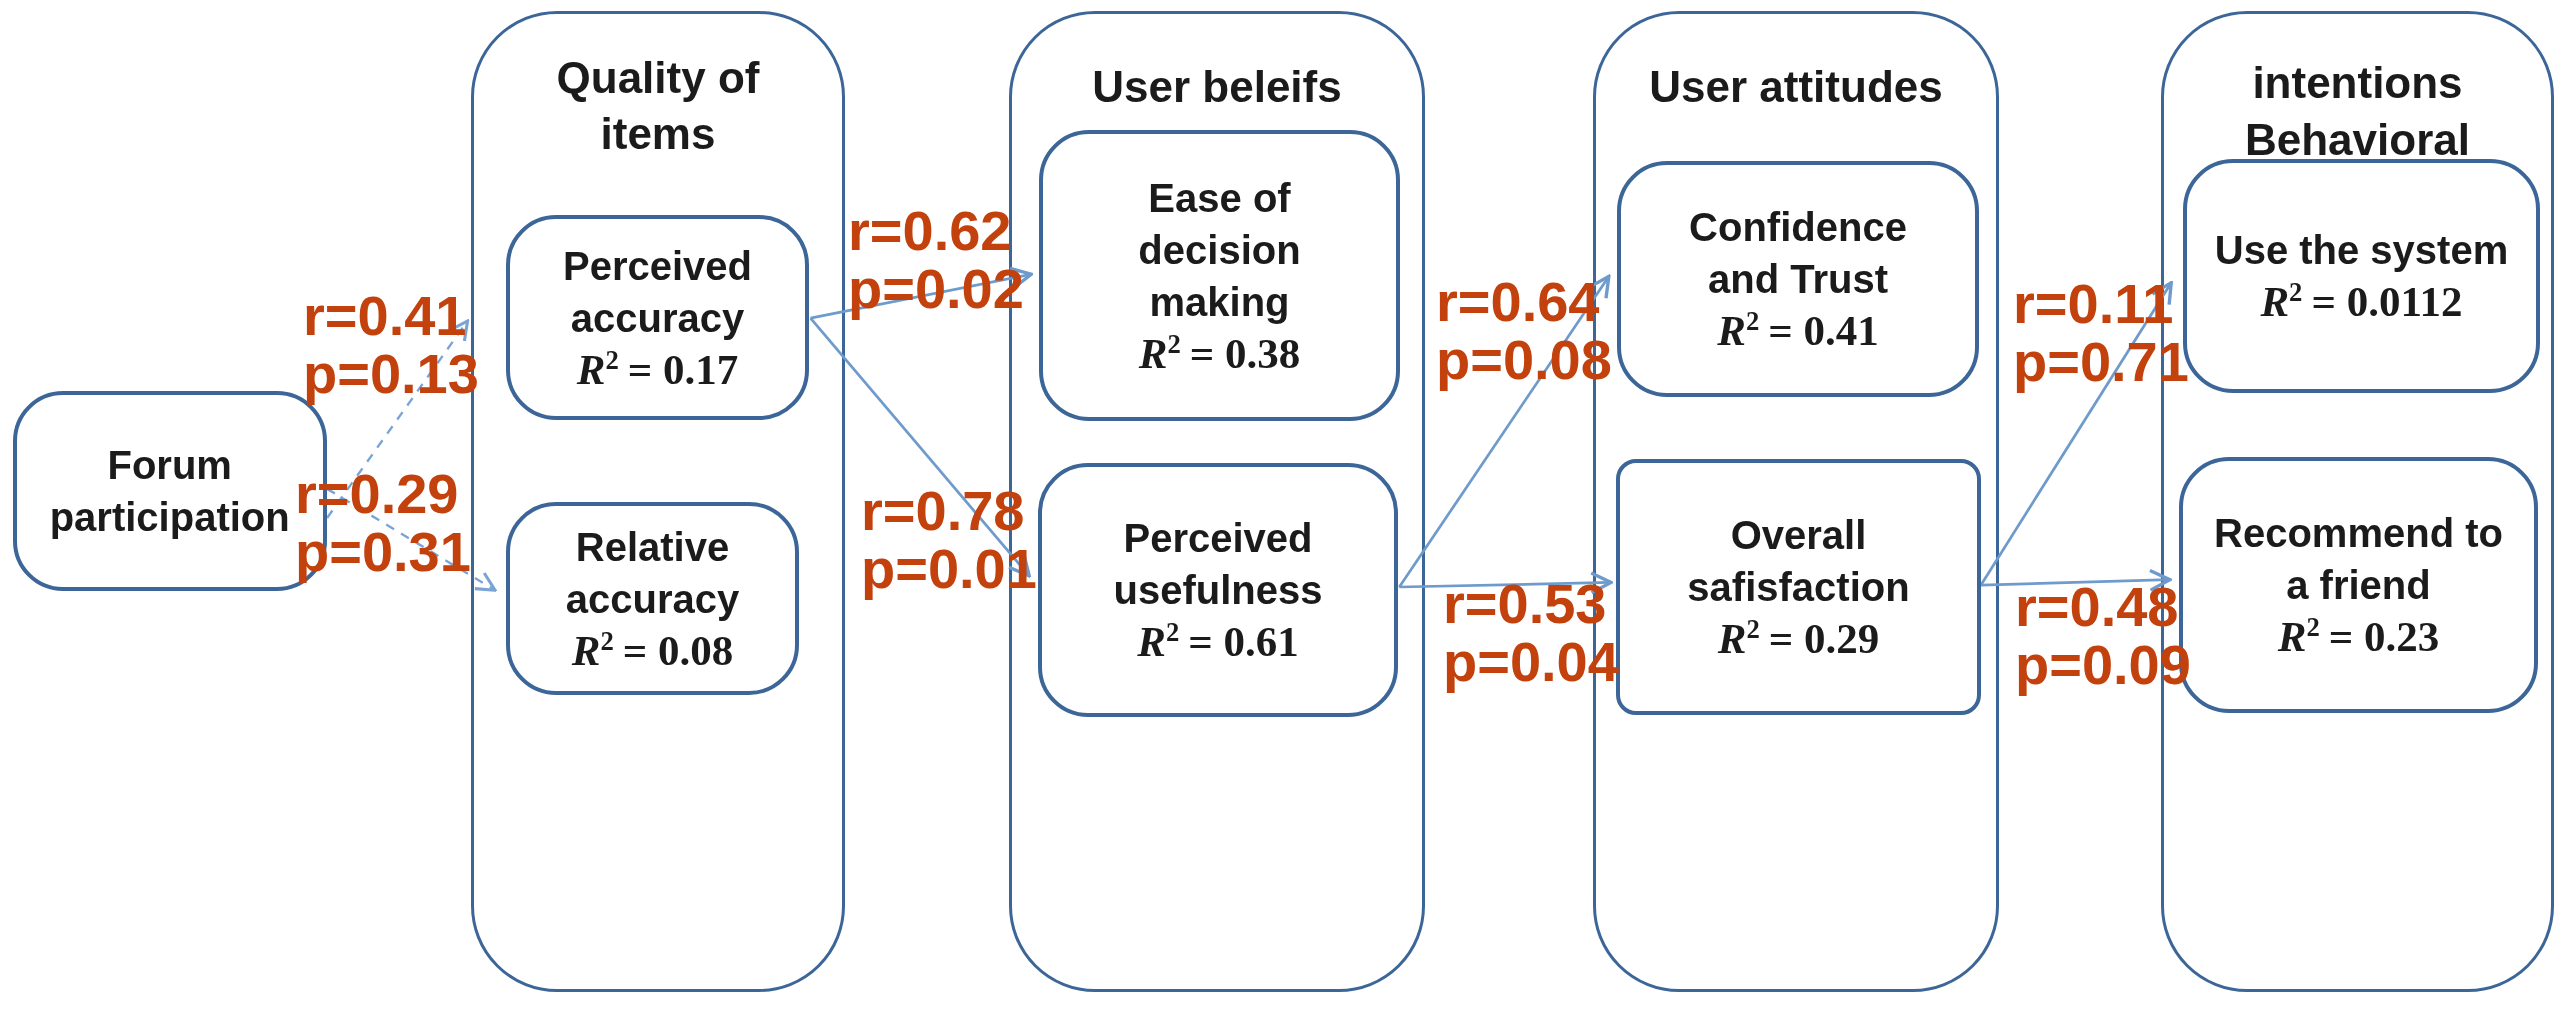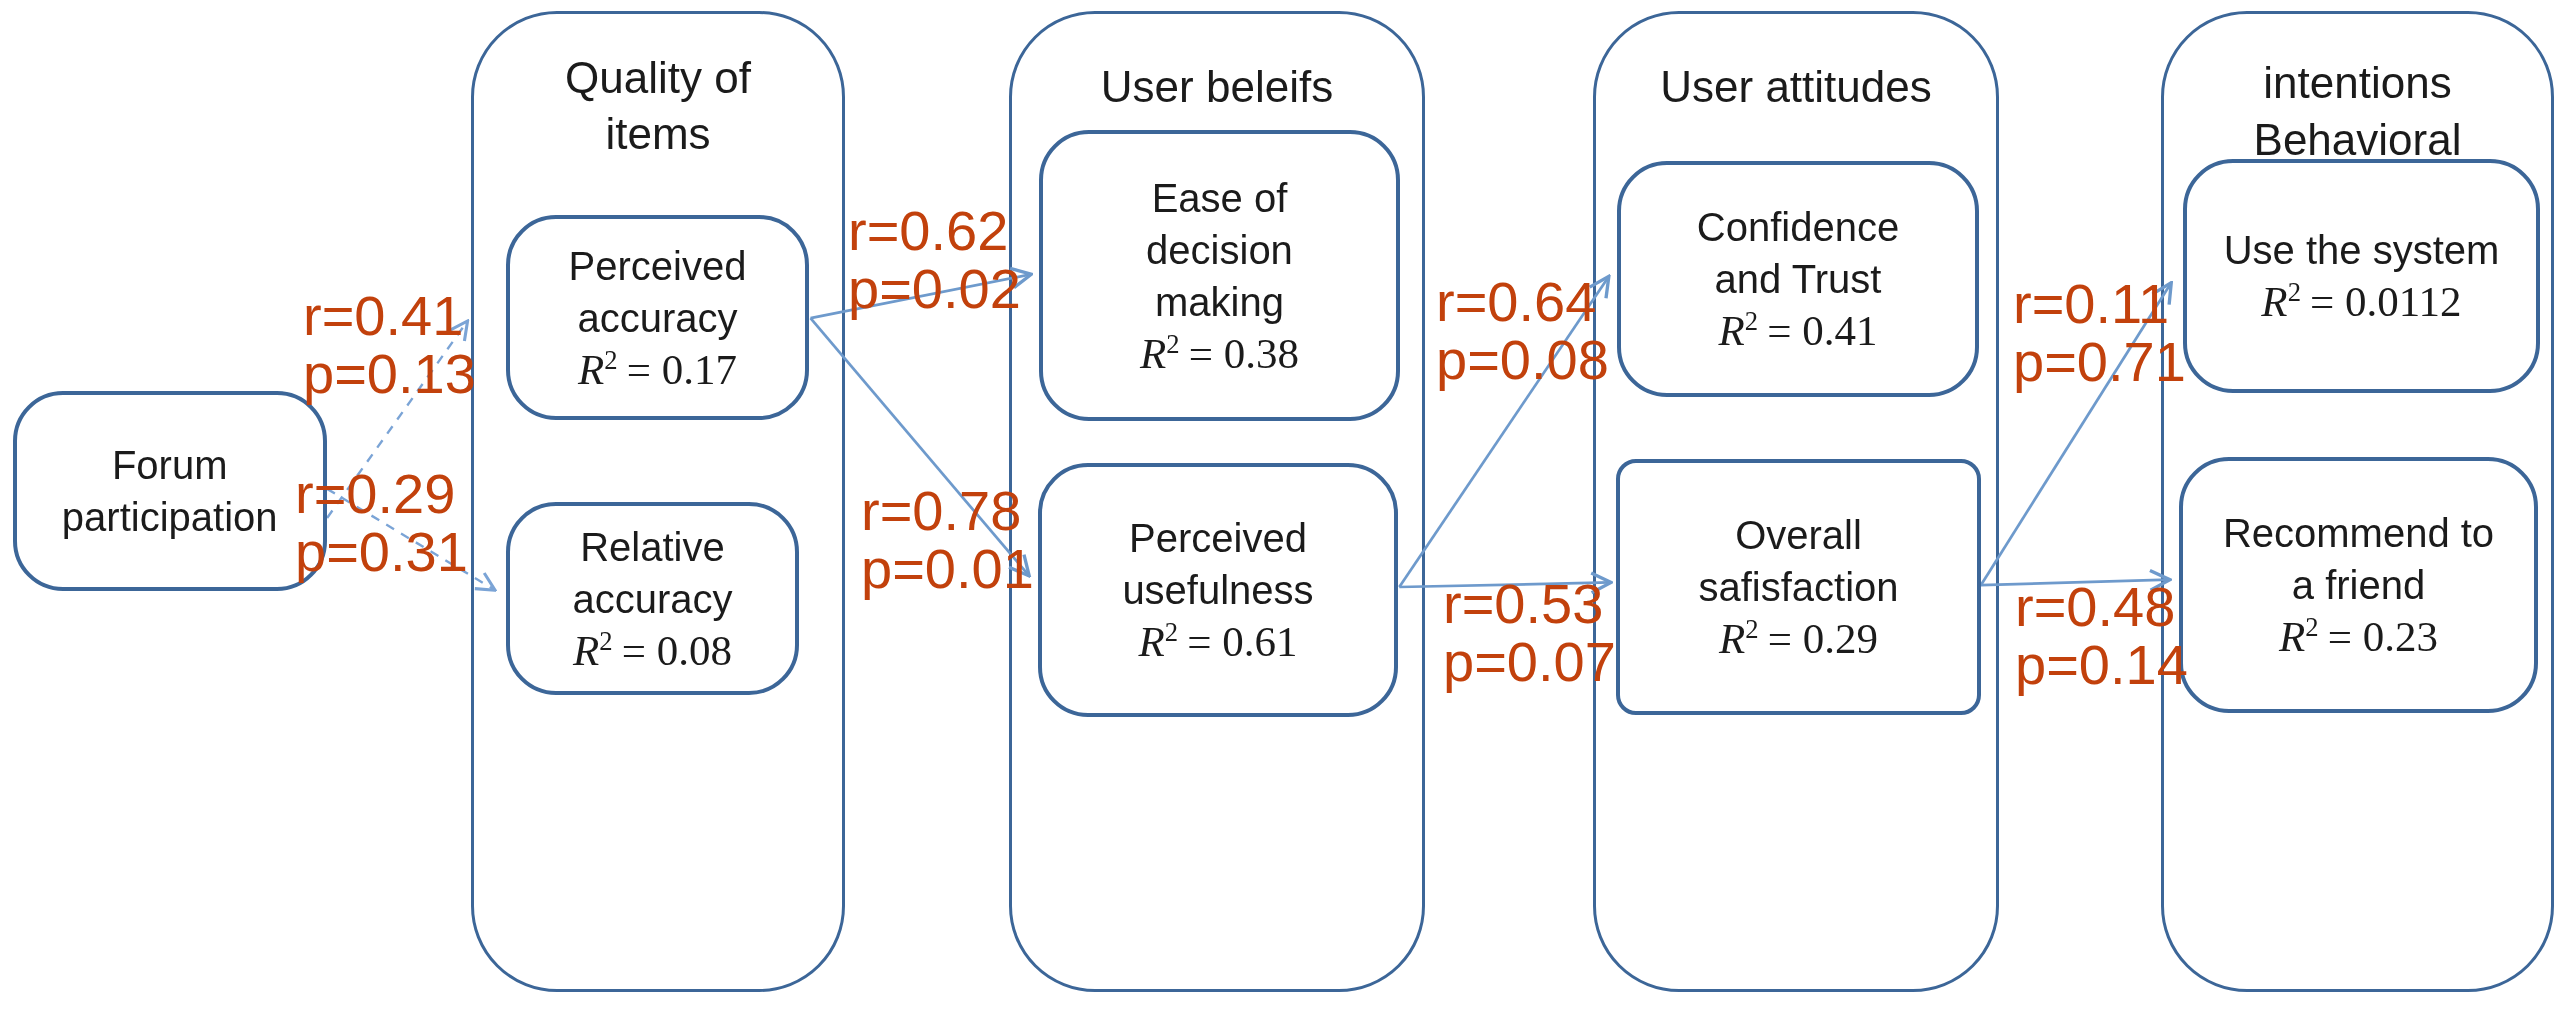--- a/index.html
+++ b/index.html
@@ -1,17 +1,17 @@
 <!DOCTYPE html>
 <html style="font-size:14.5px"><head>
 <meta charset="utf-8">
 <style>
   html,body{margin:0;padding:0;background:#ffffff;}
   body{font-family:"Liberation Sans", sans-serif; color:#1b1b1b;}
-  .canvas{position:relative;width:2576px;height:1015px;background:#ffffff;overflow:hidden;}
+  .canvas{position:relative;width:2576px;height:1015px;background:#ffffff;overflow:hidden;font-weight:bold;}
   .group{position:absolute;border:3.6px solid #3c6698;border-radius:86px;background:#ffffff;box-sizing:border-box;}
   .gtitle{position:absolute;left:0;right:0;text-align:center;font-size:44px;line-height:56px;color:#1b1b1b;}
   .node{position:absolute;border:4.5px solid #3c6698;border-radius:50px;background:#ffffff;box-sizing:border-box;
         display:flex;flex-direction:column;justify-content:center;align-items:center;text-align:center;
         font-size:40px;line-height:52px;color:#1b1b1b;}
   .nf{font-family:"Liberation Serif", serif;font-size:43px;line-height:52px;}
   .nf i{font-style:italic;}
   .nf sup{font-size:0.62em;line-height:0;}
   .nf span{margin-left:9px;}
   .elabel{position:absolute;font-size:56px;line-height:58px;text-align:center;color:#c2410c;}
@@ -132,25 +132,25 @@
   <div class="elabel" style="left:861px;top:482px;width:150px;">
     <div>r=0.78</div>
     <div>p=0.01</div>
   </div>
   <div class="elabel" style="left:1436px;top:273px;width:150px;">
     <div>r=0.64</div>
     <div>p=0.08</div>
   </div>
   <div class="elabel" style="left:1443px;top:575px;width:150px;">
     <div>r=0.53</div>
-    <div>p=0.07</div>
+    <div>p=0.04</div>
   </div>
   <div class="elabel" style="left:2013px;top:275px;width:150px;">
     <div>r=0.11</div>
     <div>p=0.71</div>
   </div>
   <div class="elabel" style="left:2015px;top:578px;width:150px;">
     <div>r=0.48</div>
-    <div>p=0.14</div>
+    <div>p=0.09</div>
   </div>
 
 </div>
 
 
 </body></html>

